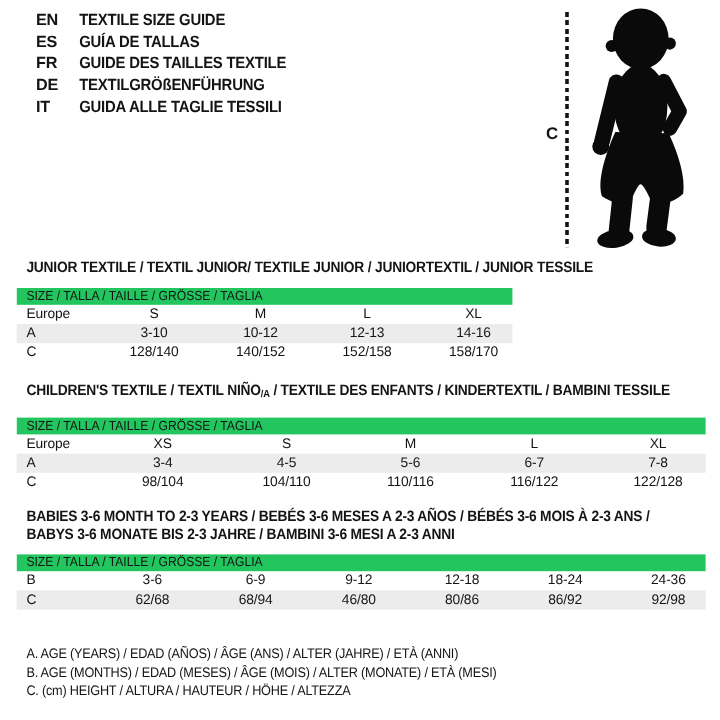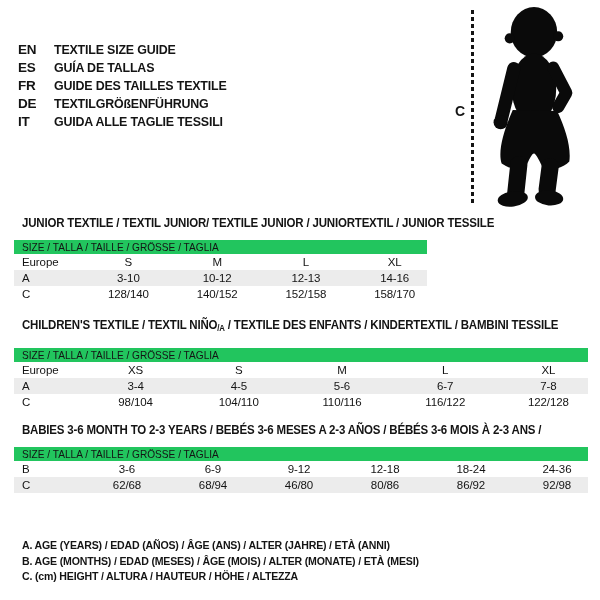--- a/index.html
+++ b/index.html
@@ -4,21 +4,21 @@
 <style>
   html,body{margin:0;padding:0;}
   body{
     width:600px;height:600px;background:#ffffff;position:relative;
     font-family:"Liberation Sans",sans-serif;color:#141414;overflow:hidden;
     -webkit-font-smoothing:antialiased;
   }
   .condensed{display:inline-block;transform:scaleX(0.92);transform-origin:0 50%;white-space:nowrap;}
 
   
-  .lang-list{position:absolute;left:18px;top:8px;margin-top:33px;}
+  .lang-list{position:absolute;left:30px;top:8px;}
   .lang-row{display:flex;height:18px;line-height:18px;font-weight:bold;font-size:13.5px;letter-spacing:-0.2px;}
   .lang-code{width:36px;flex:0 0 36px;}
 
   
   .figure-line{position:absolute;left:471px;top:10px;width:3px;height:196px;
     background:repeating-linear-gradient(to bottom,#141414 0 4px,transparent 4px 7px);}
   .figure-c{position:absolute;left:455px;top:103px;font-weight:bold;font-size:14px;}
   .baby{position:absolute;left:486px;top:5px;}
 
   
@@ -32,21 +32,21 @@
   #sec3 .sec-title{margin-bottom:9px;line-height:15px;}
   .subscript{font-size:8.5px;vertical-align:-2px;}
   .size-band{height:14px;line-height:14px;background:#22c55e;font-size:11px;padding-left:8px;}
   .trow{display:flex;height:16px;line-height:16px;font-size:11.5px;letter-spacing:-0.1px;gap:24px;}
   .trow.shade{background:#ececec;}
   .tlabel{flex:0 0 58px;width:58px;padding-left:8px;box-sizing:border-box;text-align:left;}
   .tcell{flex:1;text-align:center;}
 
   
   .footnotes{position:absolute;left:22px;top:538px;}
-  .fn-line{height:15.5px;line-height:15.5px;font-weight:bold;font-size:11.5px;letter-spacing:-0.2px;}
+  .fn-line{height:15.5px;line-height:15.5px;font-weight:normal;font-size:11.5px;letter-spacing:-0.2px;}
 </style>
 </head>
 <body>
 
 <div>
 
   <div class="lang-list">
     <div class="lang-row">
       <span class="lang-code">EN</span>
       <span class="condensed">TEXTILE SIZE GUIDE</span>
@@ -151,20 +151,21 @@
       <div class="tcell">104/110</div>
       <div class="tcell">110/116</div>
       <div class="tcell">116/122</div>
       <div class="tcell">122/128</div>
     </div>
   </div>
 
   <div class="section" id="sec3">
     <div class="sec-title">
       <div><span class="condensed">BABIES 3-6 MONTH TO 2-3 YEARS / BEBÉS 3-6 MESES A 2-3 AÑOS / BÉBÉS 3-6 MOIS À 2-3 ANS /</span></div>
+      <div><span class="condensed">BABYS 3-6 MONATE BIS 2-3 JAHRE / BAMBINI 3-6 MESI A 2-3 ANNI</span></div>
     </div>
     <div class="size-band">
       <span class="condensed">SIZE / TALLA / TAILLE / GRÖSSE / TAGLIA</span>
     </div>
     <div class="trow">
       <div class="tlabel">B</div>
       <div class="tcell">3-6</div>
       <div class="tcell">6-9</div>
       <div class="tcell">9-12</div>
       <div class="tcell">12-18</div>

